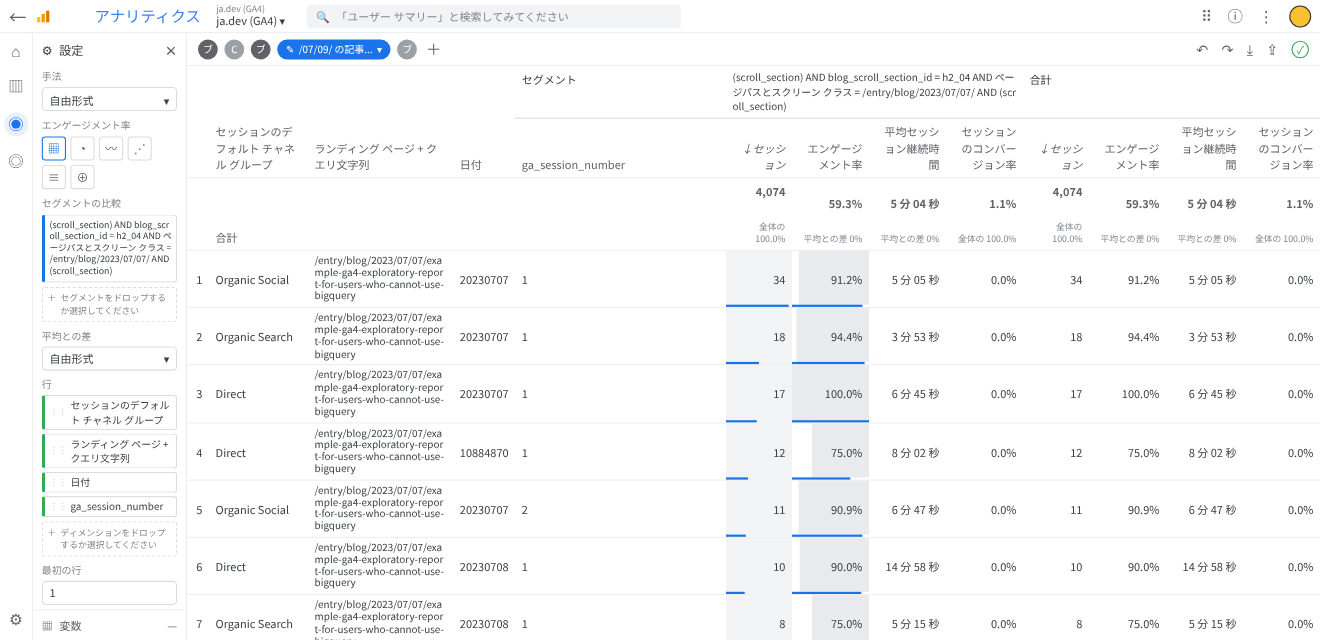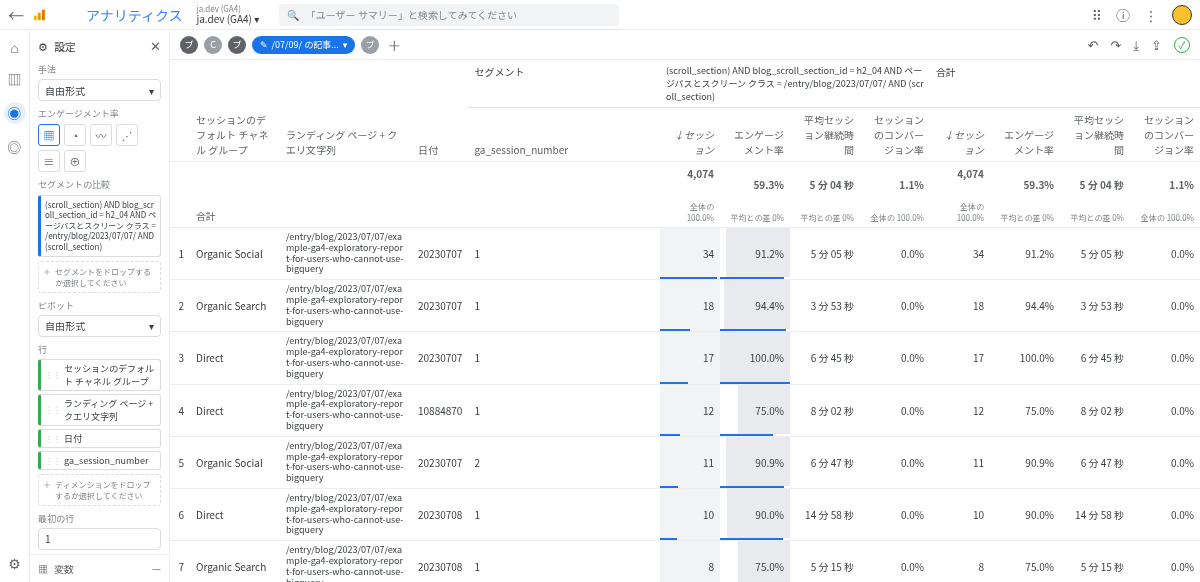--- a/index.html
+++ b/index.html
@@ -124,21 +124,21 @@
     <div class="viz">⊕</div>
   </div>
 
   <div class="lab">セグメントの比較</div>
   <div class="seg-card">(scroll_section) AND blog_scroll_section_id = h2_04 AND ページパスとスクリーン クラス = /entry/blog/2023/07/07/ AND (scroll_section)</div>
   <div class="seg-add">
       <span>＋</span>
       <span>セグメントをドロップするか選択してください</span>
     </div>
 
-  <div class="lab">ピボット</div>
+  <div class="lab">平均との差</div>
   <div class="sel">
       <span>自由形式</span>
       <span>▾</span>
     </div>
 
   <div class="lab">行</div>
   <div class="dim">
       <span class="grip">⋮⋮</span>
       <span>セッションのデフォルト チャネル グループ</span>
     </div>

